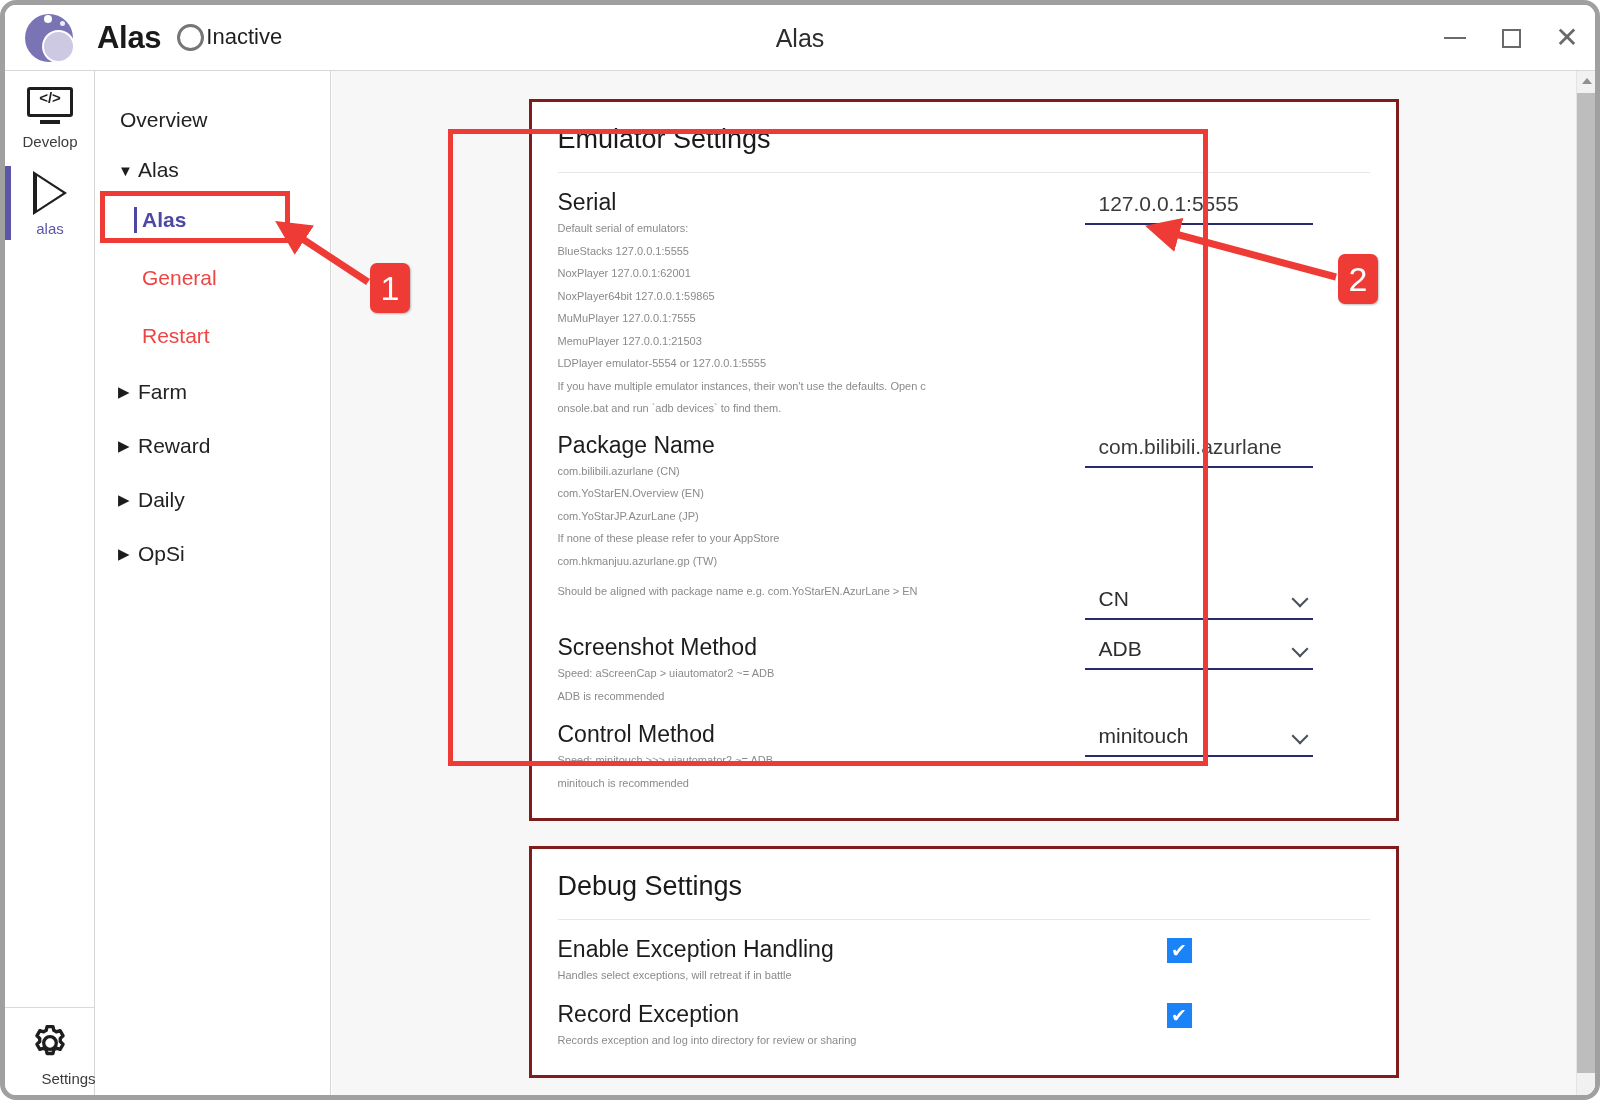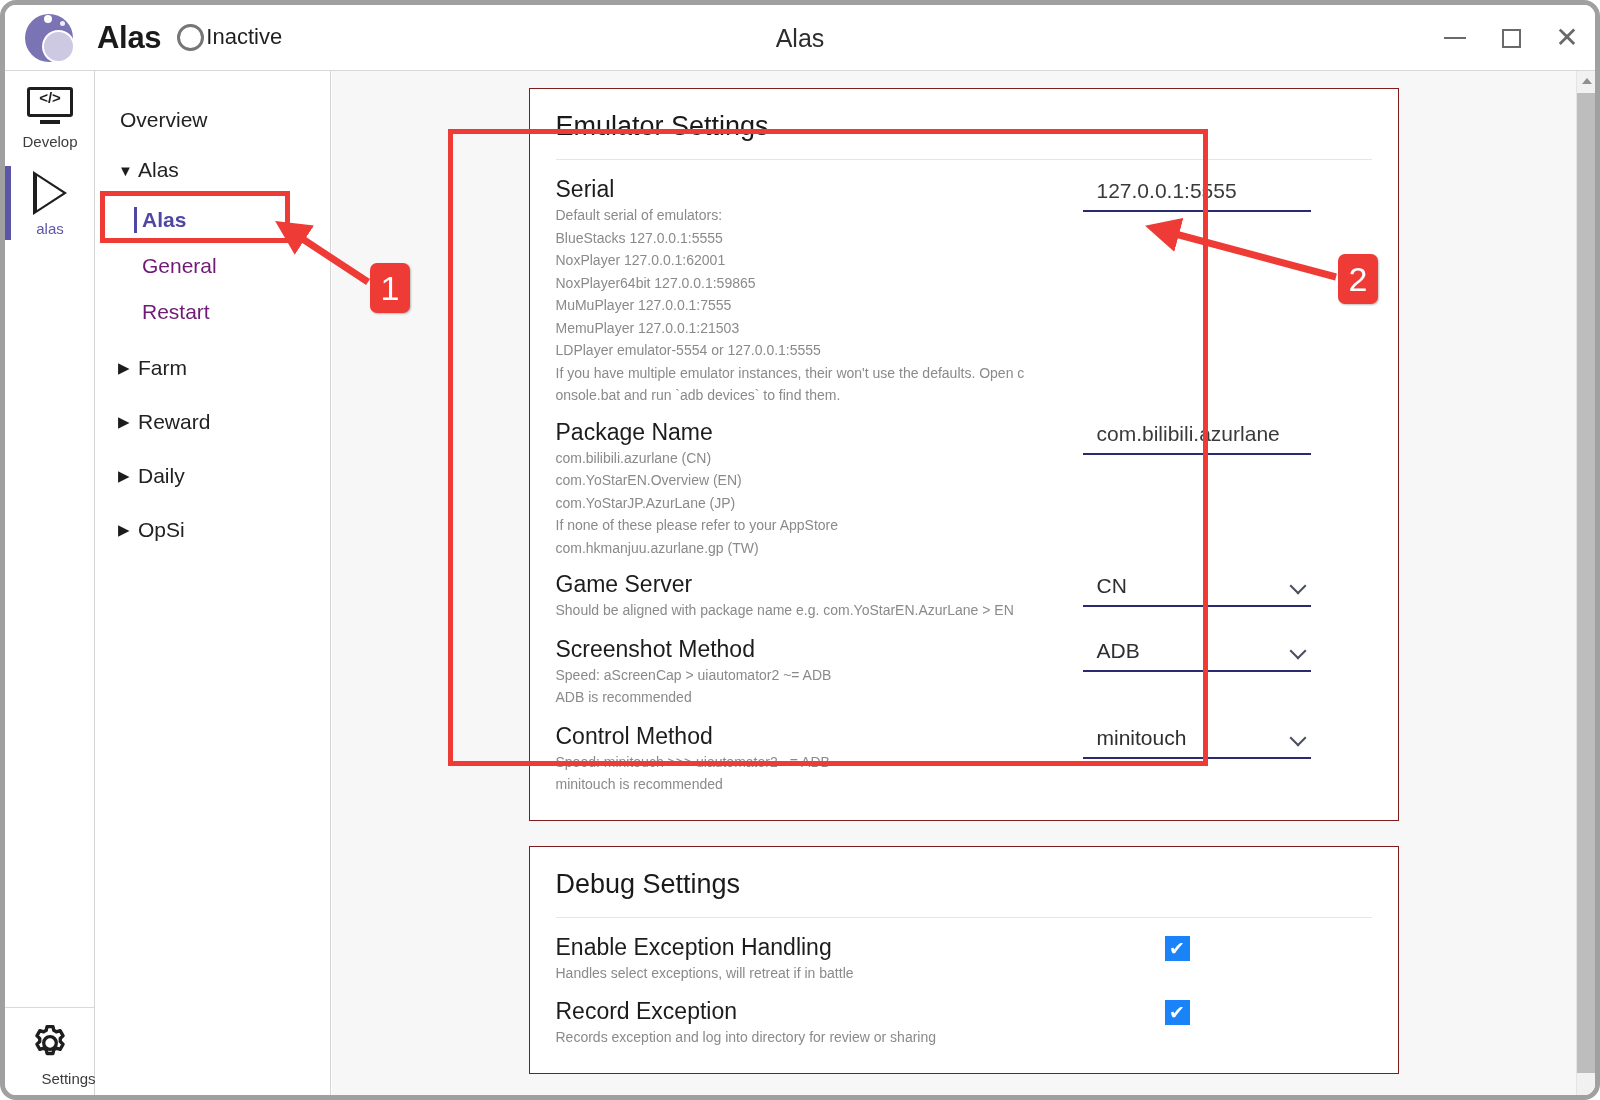--- a/index.html
+++ b/index.html
@@ -160,43 +160,43 @@
     font-size: 21px; color: #222;
   }
   .nav-row.top { padding-left: 24px; }
   .nav-caret {
     font-size: 15px; color: #1c1c1c; width: 20px;
     display: inline-block;
   }
   .nav-child {
     display: flex; align-items: center;
     height: 46px; padding-left: 46px;
-    font-size: 21px; color: #701a75;
+    font-size: 21px; color: #ef4444; margin-top: 12px;
   }
   .nav-child.active {
     color: #4f48a3; font-weight: bold;
   }
   .nav-child .active-bar {
     position: absolute; left: 38px;
     width: 3px; height: 26px; background: #4f48a3;
   }
 
   
   .content {
     position: absolute; left: 327px; top: 66px;
     width: 1263px; height: 1024px;
     background: #f7f7f7;
     overflow: hidden;
   }
   .card {
     position: relative;
-    margin: 17px auto 0 auto;
+    margin: 28px auto 0 auto;
     width: 870px;
     background: #ffffff;
-    border: 1px solid #7f1d1d;
+    border: 3px solid #7f1d1d;
   }
   .card-inner { padding: 22px 26px 22px 26px; }
   .card-title {
     font-size: 27px; color: #1a1a1a; font-weight: normal;
     padding-bottom: 17px;
   }
   .card-divider {
     height: 1px; background: #e6e6e6; margin-bottom: 12px;
   }
   .setting-row {
@@ -205,21 +205,21 @@
   }
   .setting-left { width: 515px; }
   .setting-right {
     position: relative; flex: 1; padding-left: 12px; padding-top: 4px;
   }
   .setting-label {
     font-size: 23px; color: #1c1c1c; line-height: 30px;
     padding-top: 2px;
   }
   .setting-help {
-    font-size: 14px; color: #8a8a8a; line-height: 22.5px;
+    font-size: 11px; color: #8a8a8a; line-height: 22.5px;
   }
   .txt-input {
     position: relative;
     width: 228px; height: 36px;
     border: none; border-bottom: 2px solid #2a2a6e;
     background: transparent;
     font-size: 21px; color: #3a3a3a;
     font-family: "Liberation Sans", sans-serif;
     padding: 0 2px 4px 14px;
     outline: none;
@@ -421,21 +421,20 @@
             <div class="setting-help">If none of these please refer to your AppStore</div>
             <div class="setting-help">com.hkmanjuu.azurlane.gp (TW)</div>
           </div>
           <div class="setting-right">
             <input class="txt-input" type="text" value="com.bilibili.azurlane" style="">
           </div>
         </div>
 
         <div class="setting-row" style="padding-top:6px;">
           <div class="setting-left">
-            <div class="setting-label">Game Server</div>
             <div class="setting-help">Should be aligned with package name e.g. com.YoStarEN.AzurLane &gt; EN</div>
           </div>
           <div class="setting-right">
             <div class="sel-input">
               <span>CN</span>
               <span class="chev"></span>
             </div>
           </div>
         </div>
 

